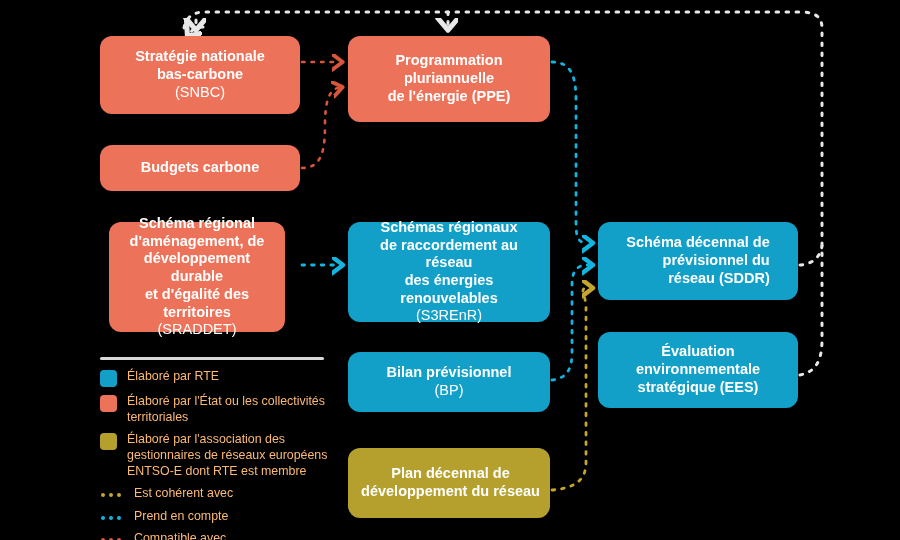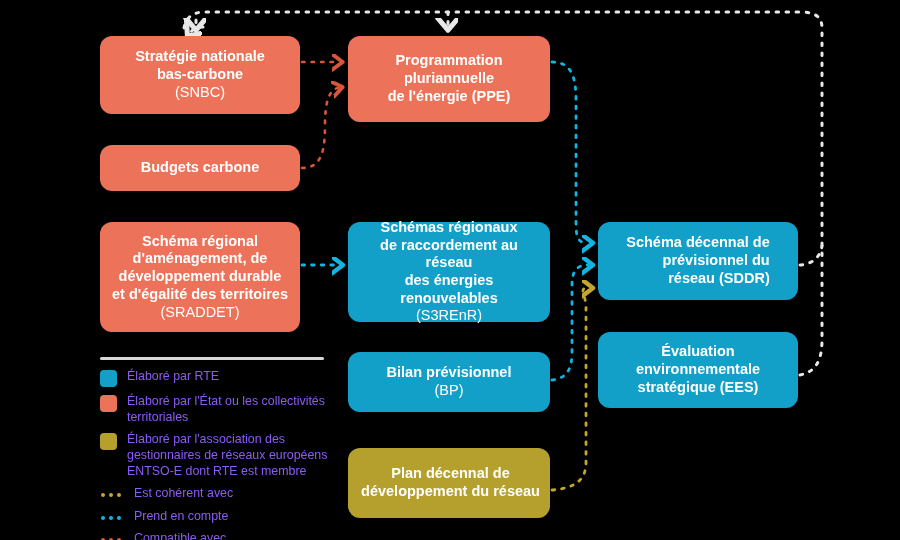--- a/index.html
+++ b/index.html
@@ -15,21 +15,21 @@
 
   .salmon{background:#ec7259;}
   .cyan{background:#12a0c8;}
   .gold{background:#b5a02e;padding-left:13px;}
 
   
   #legend{position:absolute;left:100px;top:357px;width:240px;color:#fff;}
   #legend .rule{height:3px;background:#d8d8d8;width:224px;margin-bottom:9px;border-radius:2px;}
   .lg-row{display:flex;align-items:flex-start;margin-bottom:7px;}
   .sw{width:17px;height:17px;border-radius:4px;flex:0 0 17px;margin-right:10px;margin-top:1px;}
-  .lg-txt{font-size:12.4px;line-height:1.26;color:#8b5cf6;}
+  .lg-txt{font-size:12.4px;line-height:1.26;color:#fdba74;}
   .lineswatch{width:24px;height:12px;flex:0 0 24px;margin-right:10px;margin-top:3px;position:relative;}
   .lineswatch i{position:absolute;top:4px;width:4px;height:4px;border-radius:50%;display:block;}
   .lineswatch i:nth-child(1){left:1px;}
   .lineswatch i:nth-child(2){left:9px;}
   .lineswatch i:nth-child(3){left:17px;}
 </style>
 </head>
 <body>
 
 <div id="stage">
@@ -87,21 +87,21 @@
       <b>de l'énergie (PPE)</b>
     </div>
   </div>
 
   <div class="node salmon" id="node-budgets" style="left:100px;top:145px;width:200px;height:46px;">
     <div class="txt">
       <b>Budgets carbone</b>
     </div>
   </div>
 
-  <div class="node salmon" id="node-sraddet" style="left:100px;top:222px;width:200px;height:110px;">
+  <div class="node salmon" id="node-sraddet" style="left:109px;top:222px;width:176px;height:110px;">
     <div class="txt">
       <b>Schéma régional</b><br>
       <b>d'aménagement, de</b><br>
       <b>développement durable</b><br>
       <b>et d'égalité des territoires</b><br>
       <span class="reg">(SRADDET)</span>
     </div>
   </div>
 
   <div class="node cyan" id="node-s3renr" style="left:348px;top:222px;width:202px;height:100px;">

